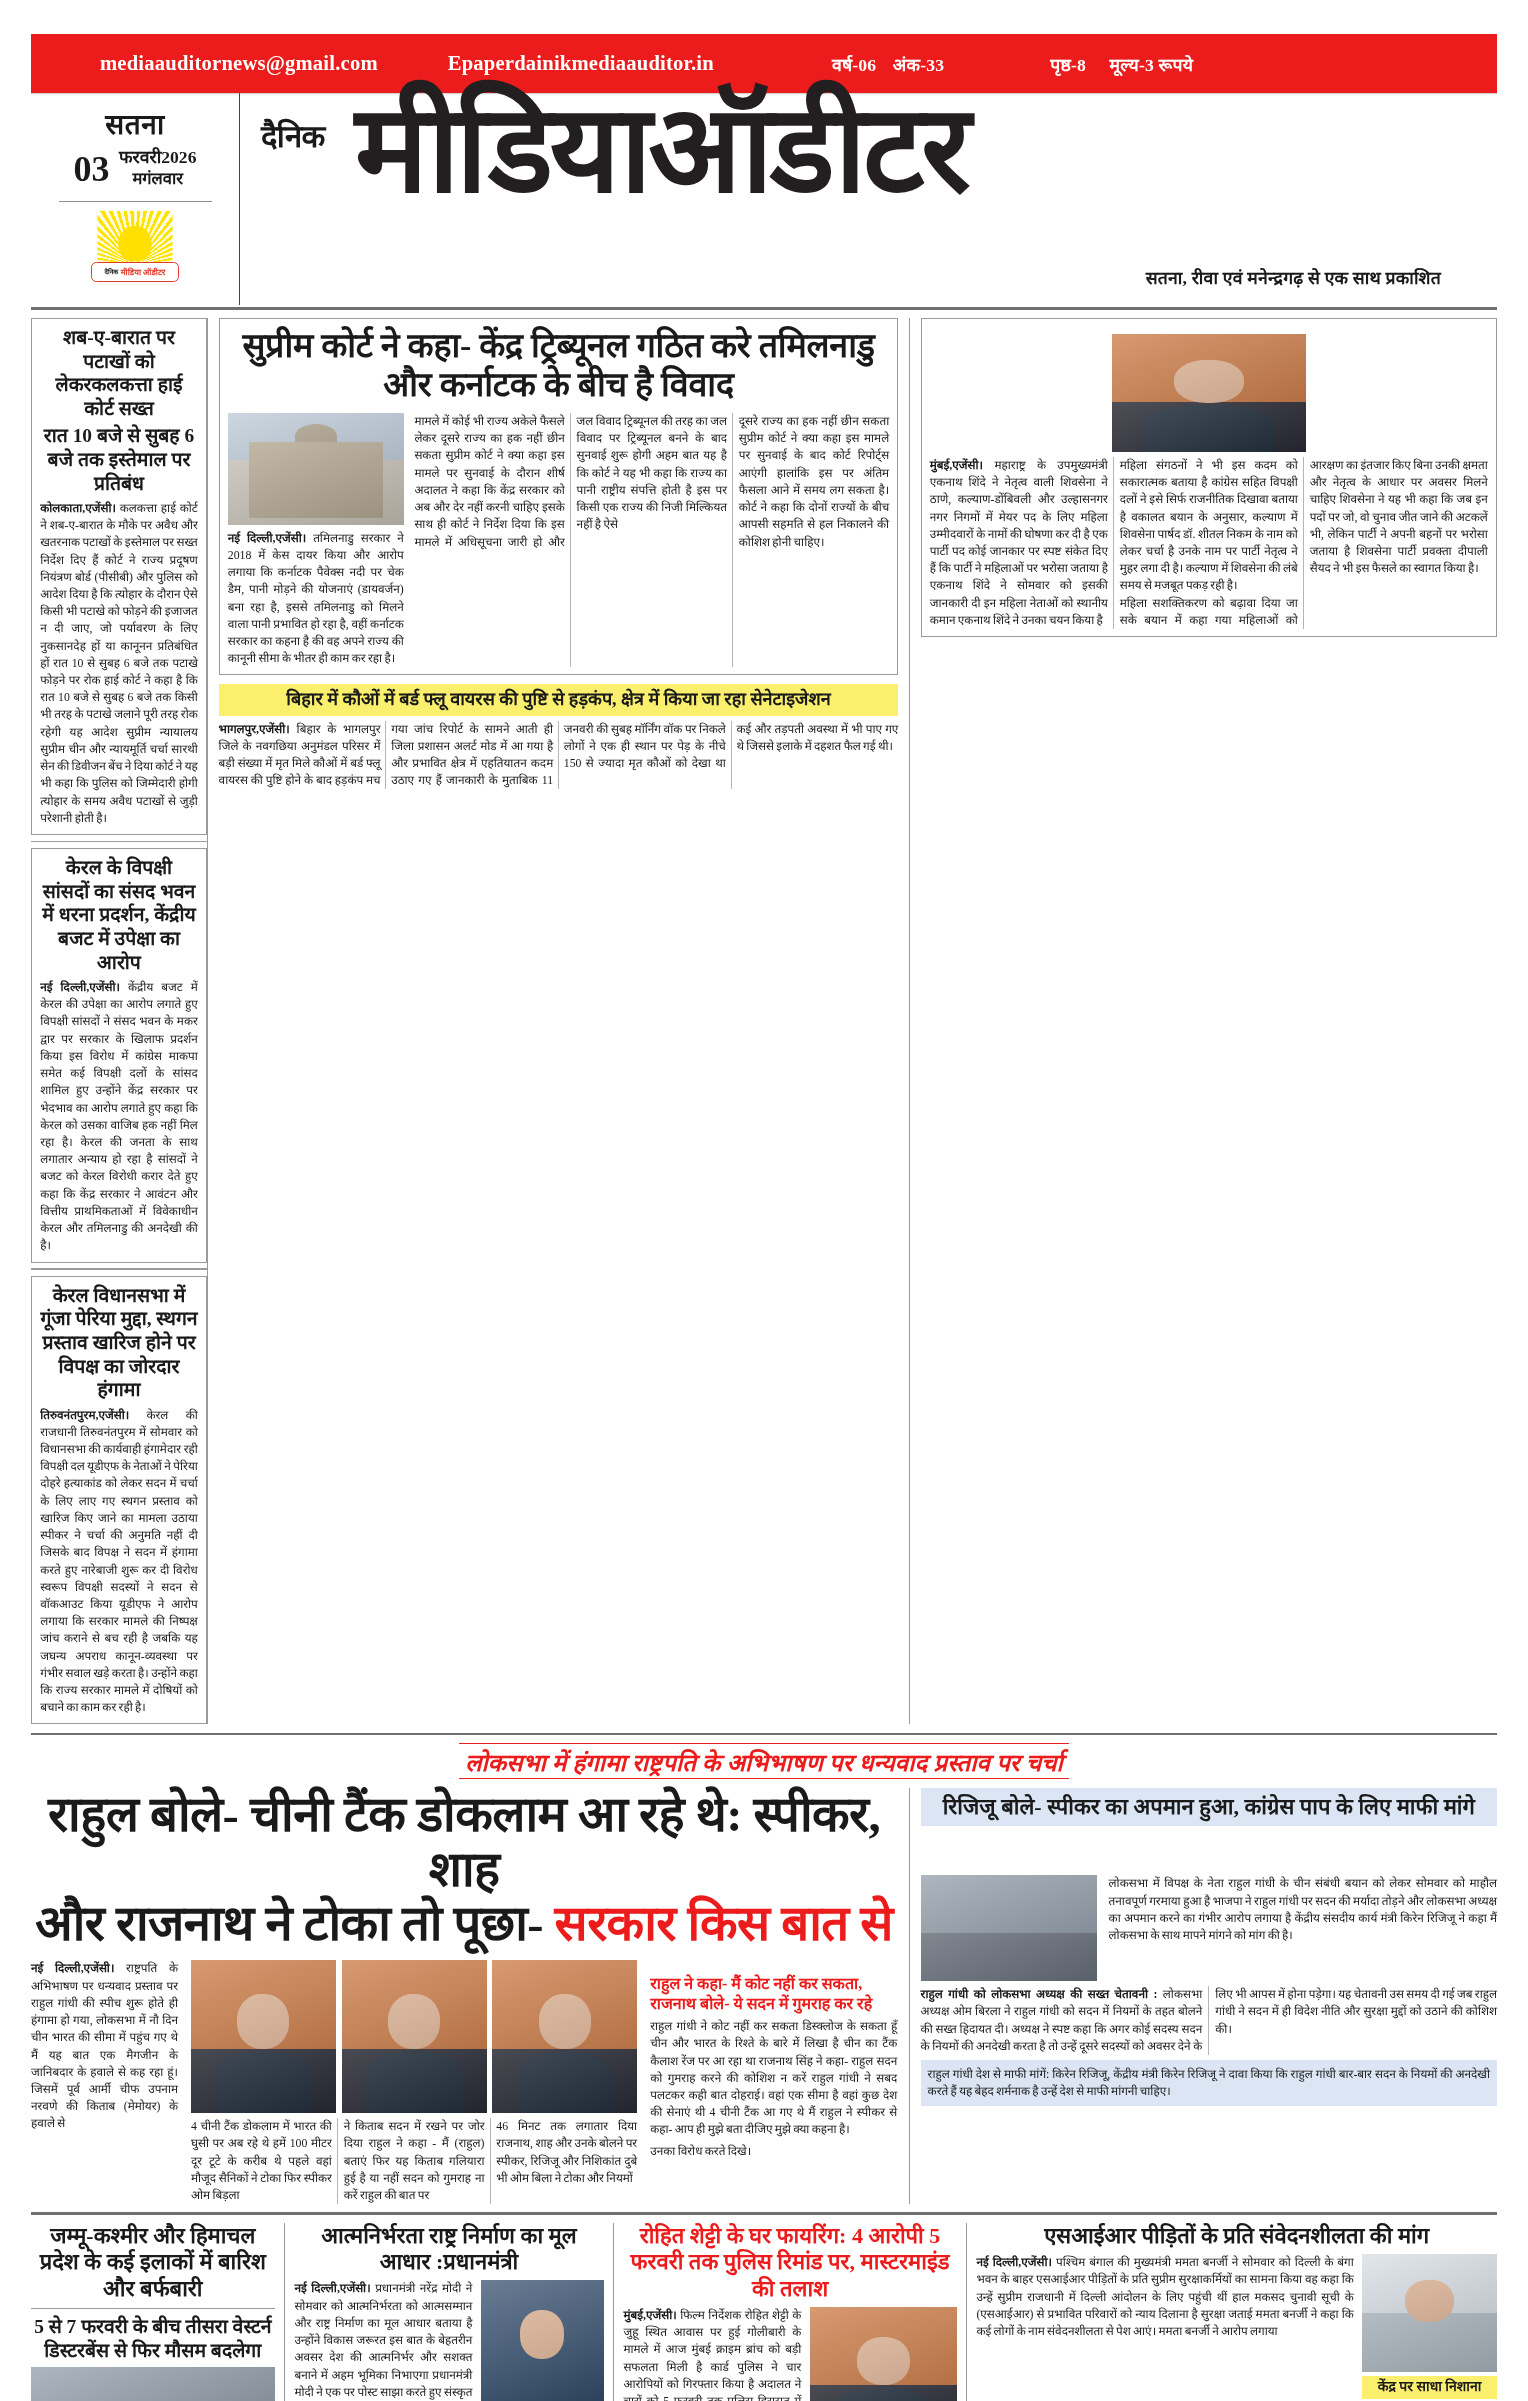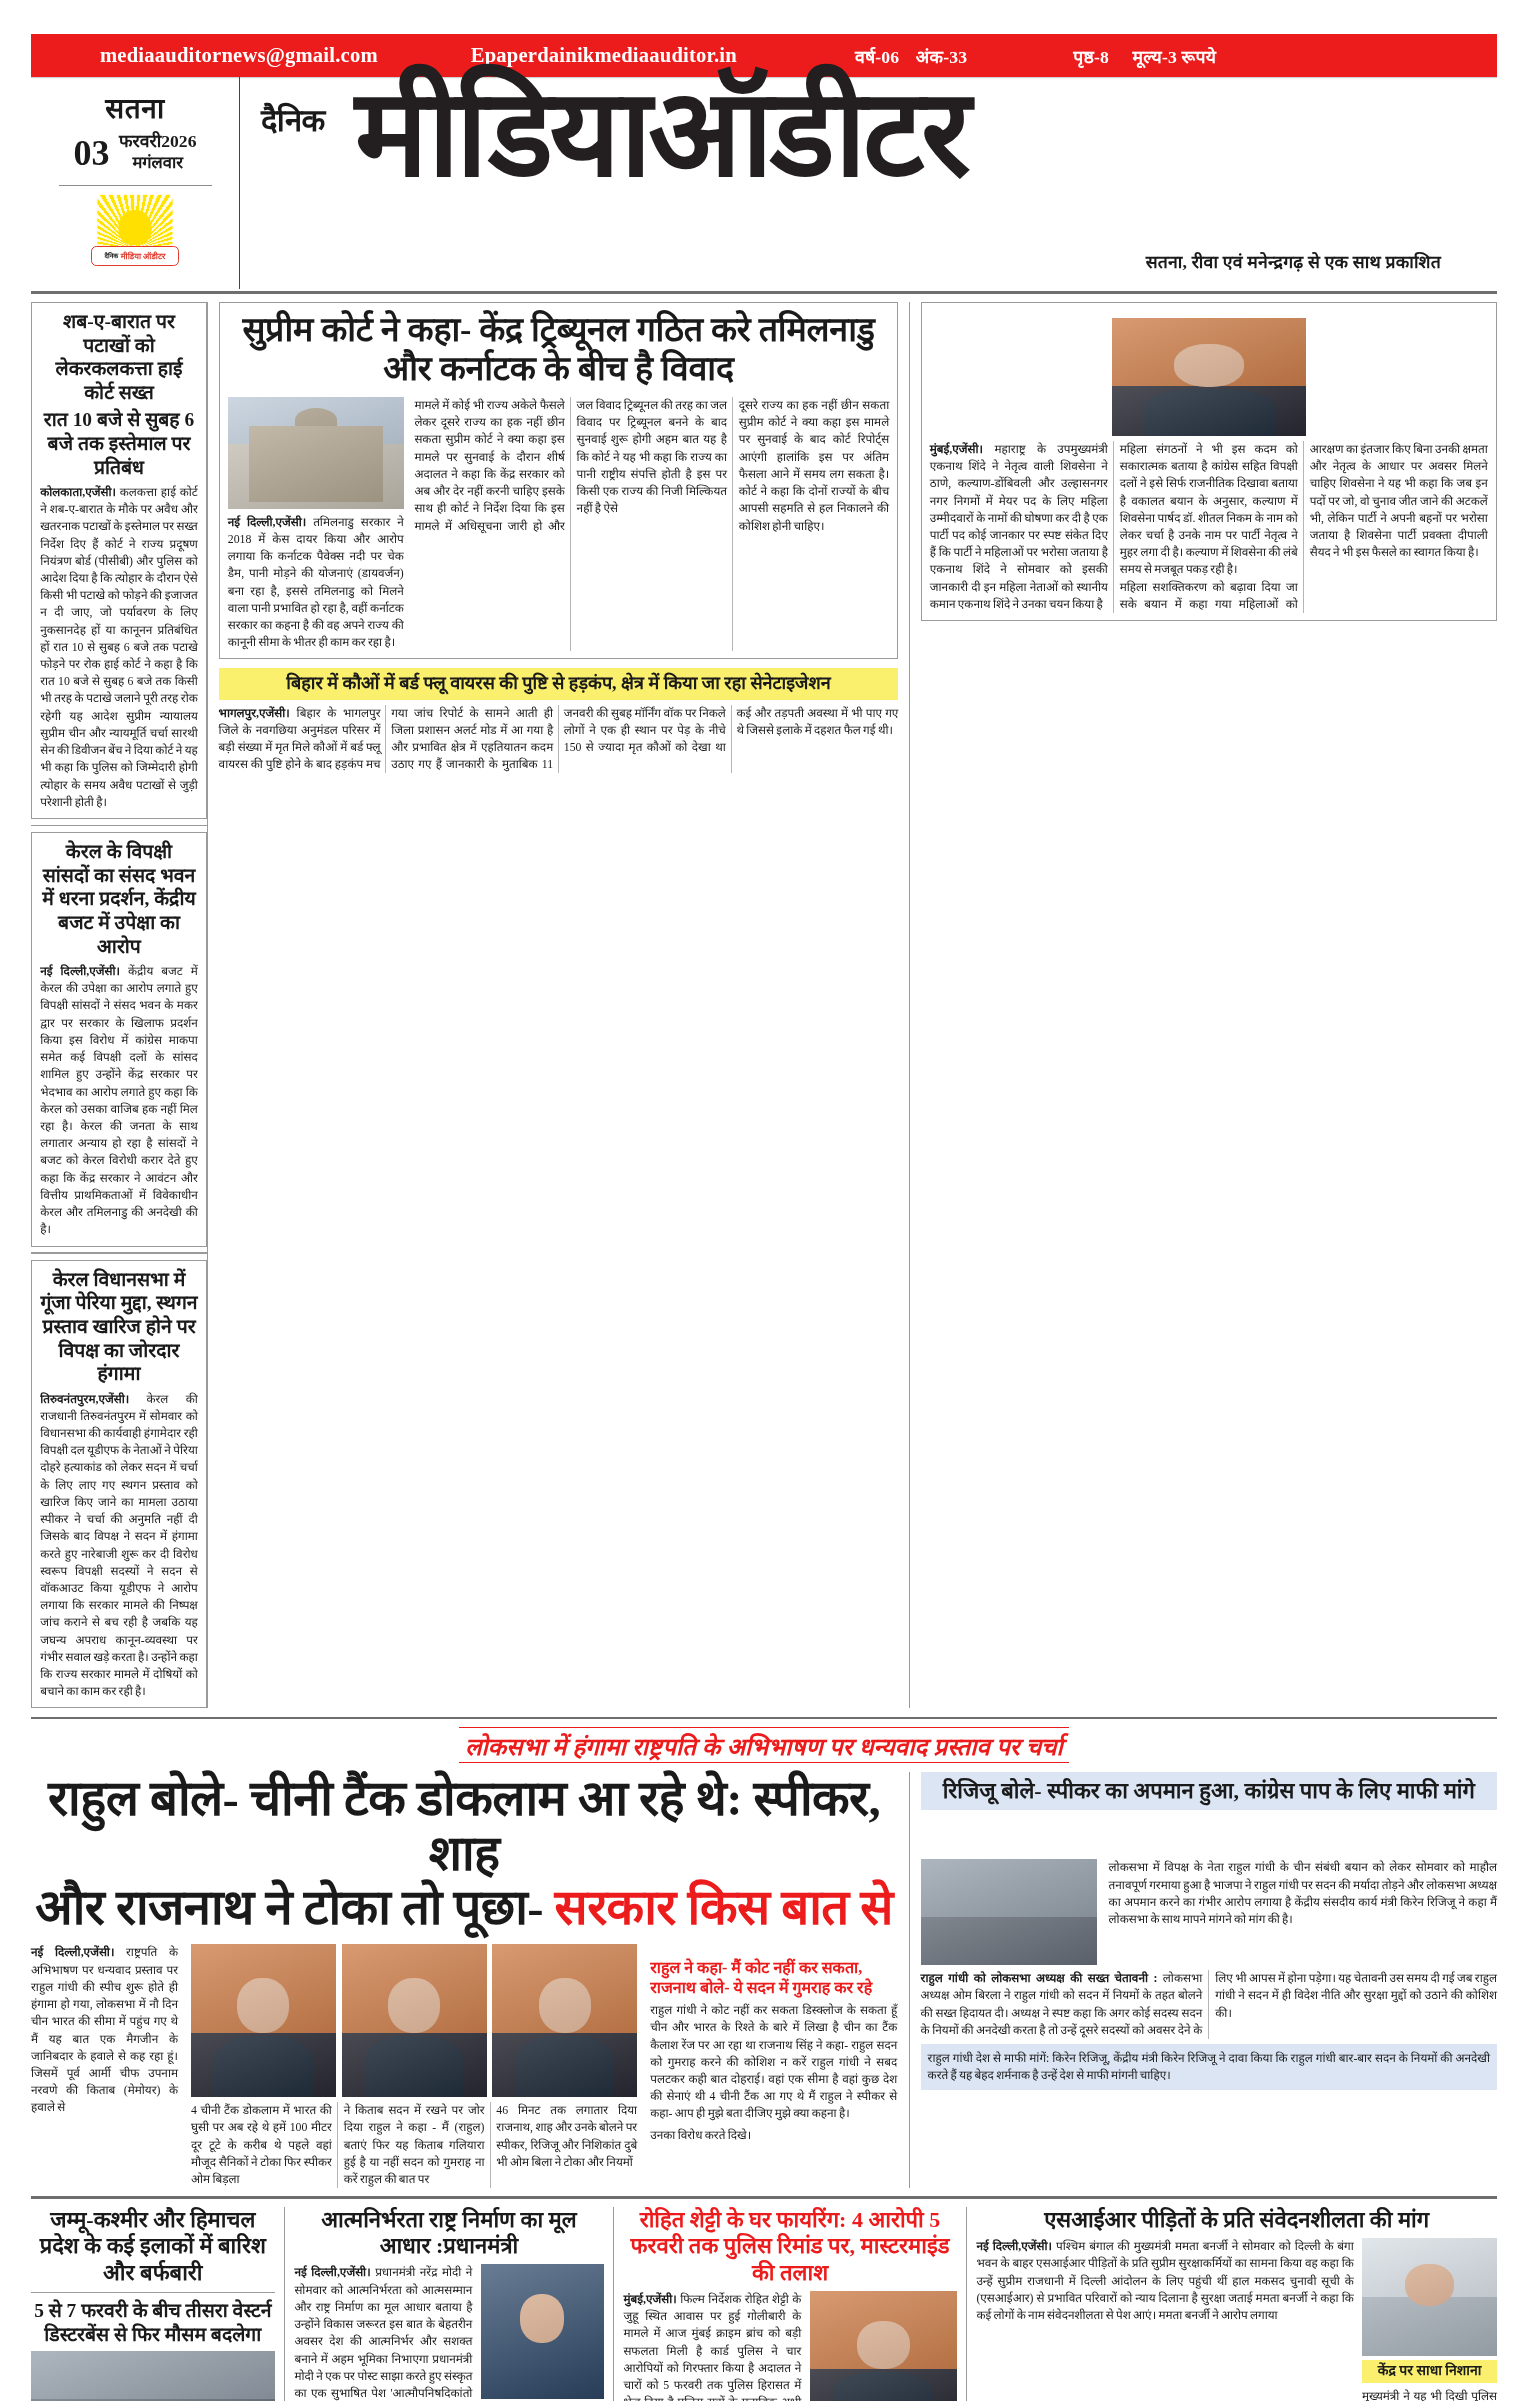--- a/index.html
+++ b/index.html
@@ -11,30 +11,30 @@
     font-family: "Liberation Serif", "DejaVu Serif", serif;
     color: #1a1a1a;
     position: relative;
     overflow: hidden;
   }
   .page { width: 1528px; height: 2401px; padding: 0 31px; position: relative; }
 
   
   .topbar {
     margin-top: 34px;
-    height: 43px;
+    height: 59px;
     background: #ed1c1c;
     display: flex; align-items: center;
     color: #fff;
     font-weight: bold;
     letter-spacing: 0.2px;
     box-shadow: 0 1.2px 0 rgba(0,0,0,.18);
   }
   .tb-email { font-size: 20.6px; padding-left: 69px; }
-  .tb-site  { font-size: 20.6px; margin-left: 93px; }
+  .tb-site  { font-size: 20.6px; margin-left: 70px; }
   .tb-vol   { font-size: 17.6px; margin-left: 118px; }
   .tb-ank   { font-size: 17.6px; margin-left: 16.5px; }
   .tb-page  { font-size: 17.6px; margin-left: 106px; }
   .tb-price { font-size: 17.6px; margin-left: 23.5px; }
 
   
   .masthead { display: flex; height: 212px; position: relative; }
   .mh-left {
     width: 209px; flex: 0 0 209px;
     position: relative;

